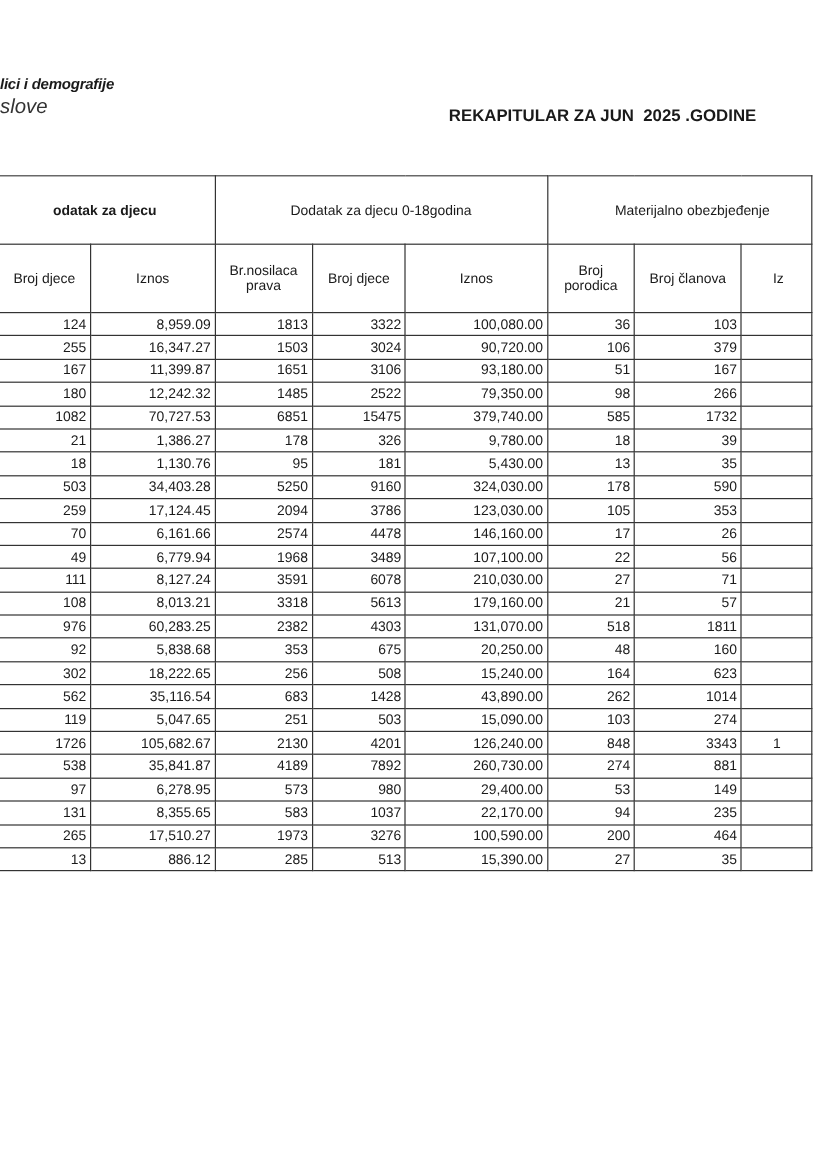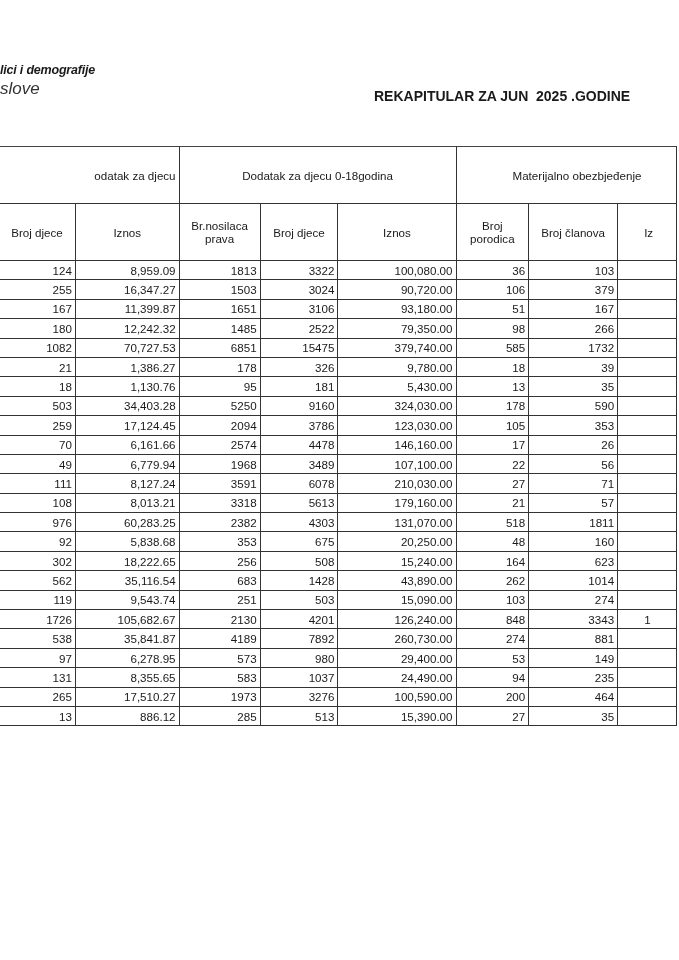--- a/index.html
+++ b/index.html
@@ -30,21 +30,21 @@
     <col style="width:108px">
     <col style="width:83px">
     <col style="width:80px">
     <col style="width:124px">
     <col style="width:74px">
     <col style="width:90px">
     <col style="width:60px">
   </colgroup>
   <thead>
     <tr class="group">
-      <th colspan="2" style="text-align:right;padding-left:0;">odatak za djecu</th>
+      <th colspan="2" style="text-align:center;padding-left:0;font-weight:bold;">odatak za djecu</th>
       <th colspan="3">Dodatak za djecu 0-18godina</th>
       <th colspan="3" style="text-align:left;padding-left:56px;">Materijalno obezbjeđenje</th>
     </tr>
     <tr class="sub">
       <th>Broj djece</th>
       <th>Iznos</th>
       <th style="white-space:normal;">Br.nosilaca prava</th>
       <th>Broj djece</th>
       <th>Iznos</th>
       <th style="white-space:normal;margin-left:28px;">Broj porodica</th>
@@ -218,21 +218,21 @@
         <td>35,116.54</td>
         <td>683</td>
         <td>1428</td>
         <td>43,890.00</td>
         <td>262</td>
         <td>1014</td>
         <td class="clip-right" style="padding-left: 26px;"></td>
       </tr>
       <tr class="data">
         <td>119</td>
-        <td>9,543.74</td>
+        <td>5,047.65</td>
         <td>251</td>
         <td>503</td>
         <td>15,090.00</td>
         <td>103</td>
         <td>274</td>
         <td class="clip-right" style="padding-left: 26px;"></td>
       </tr>
       <tr class="data">
         <td>1726</td>
         <td>105,682.67</td>
@@ -261,21 +261,21 @@
         <td>29,400.00</td>
         <td>53</td>
         <td>149</td>
         <td class="clip-right" style="padding-left: 26px;"></td>
       </tr>
       <tr class="data">
         <td>131</td>
         <td>8,355.65</td>
         <td>583</td>
         <td>1037</td>
-        <td>24,490.00</td>
+        <td>22,170.00</td>
         <td>94</td>
         <td>235</td>
         <td class="clip-right" style="padding-left: 26px;"></td>
       </tr>
       <tr class="data">
         <td>265</td>
         <td>17,510.27</td>
         <td>1973</td>
         <td>3276</td>
         <td>100,590.00</td>

